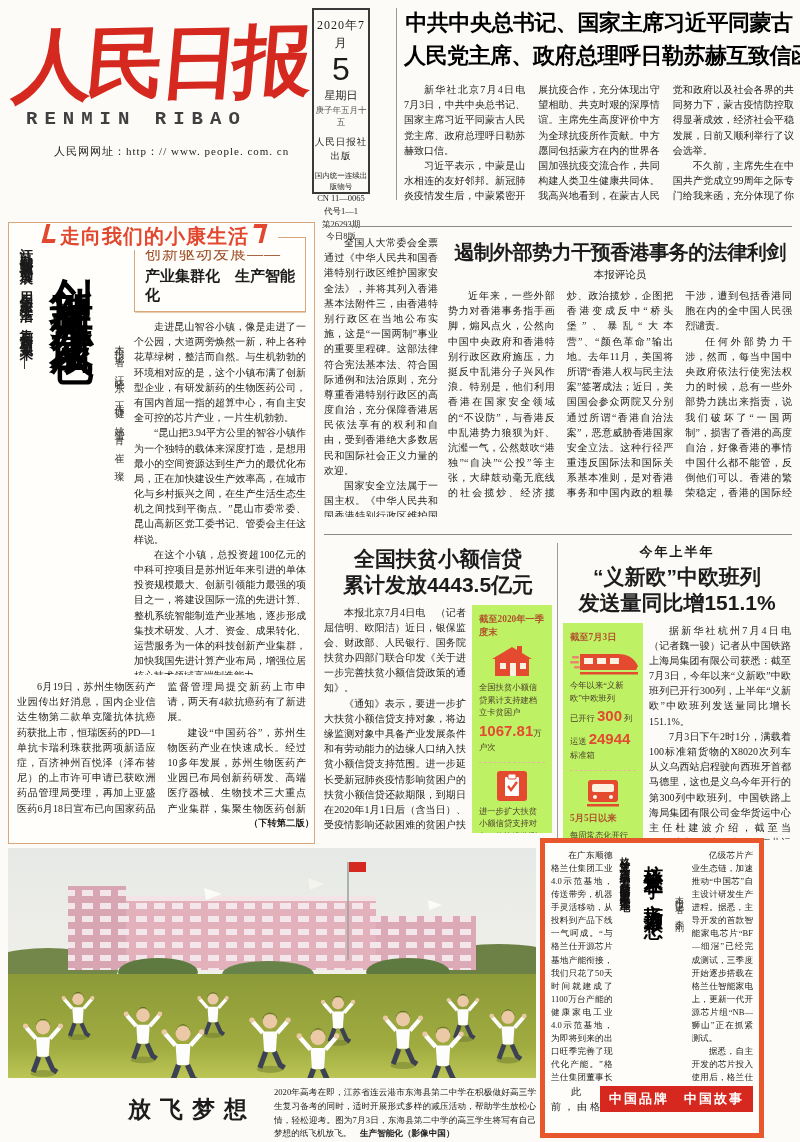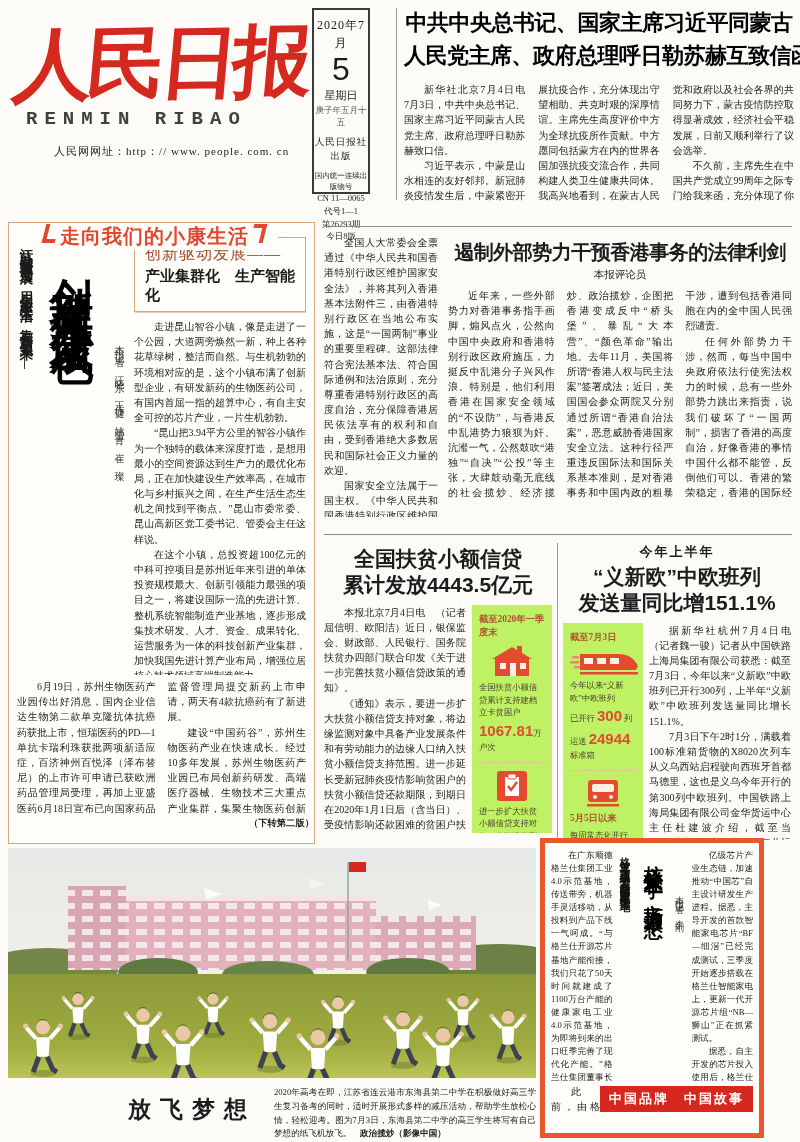--- a/index.html
+++ b/index.html
@@ -305,21 +305,21 @@
       <use href="#runner" transform="translate(500,168) scale(1.3)"></use>
       <use href="#runner" transform="translate(35,178) scale(1.4)"></use>
       <use href="#runner" transform="translate(175,184) scale(1.5)"></use>
       <use href="#runner" transform="translate(310,188) scale(1.5)"></use>
       <use href="#runner" transform="translate(435,186) scale(1.45)"></use>
     </svg>
   </div>
 
   <div class="capt">
     <div class="capt-title">放飞梦想</div>
-    <div class="capt-text"><span>2020年高考在即，江苏省连云港市东海县第二中学在积极做好高三学生复习备考的同时，适时开展形式多样的减压活动，帮助学生放松心情，轻松迎考。图为7月3日，东海县第二中学的高三学生将写有自己梦想的纸飞机放飞。</span>　<span class="credit">政治揽炒（影像中国）</span></div>
+    <div class="capt-text"><span>2020年高考在即，江苏省连云港市东海县第二中学在积极做好高三学生复习备考的同时，适时开展形式多样的减压活动，帮助学生放松心情，轻松迎考。图为7月3日，东海县第二中学的高三学生将写有自己梦想的纸飞机放飞。</span>　<span class="credit">生产智能化（影像中国）</span></div>
   </div>
 
   <div class="galanz">
     <div class="ga-main">
       <div class="ga-col bodytext">
           <p>在广东顺德格兰仕集团工业4.0示范基地，传送带旁，机器手灵活移动，从投料到产品下线一气呵成。“与格兰仕开源芯片基地产能衔接，我们只花了50天时间就建成了1100万台产能的健康家电工业4.0示范基地，为即将到来的出口旺季完善了现代化产能。”格兰仕集团董事长兼总裁梁昭贤说。</p>
           <p>受新冠肺炎疫情影响，国际贸易往来受阻，众多外贸企业面临的压力前所未有。但对格兰仕来说，现在担心的不是订单，而是如何加班加点地完成订单以及顺利交货。</p>
         </div>
       <div class="v ga-sub">格兰仕五十天建成超千万台产能的健康家电示范基地</div>
       <div class="v ga-head">核心技术在手　市场订单不愁</div>

